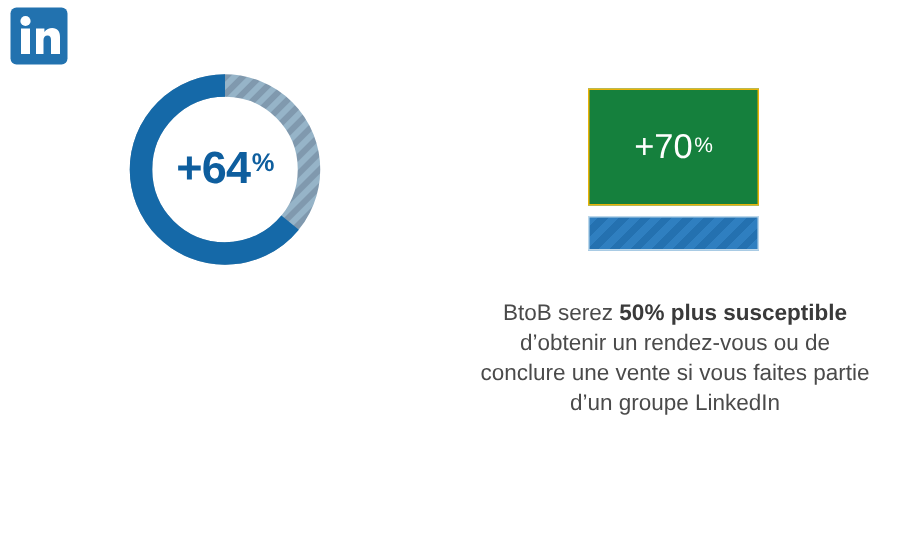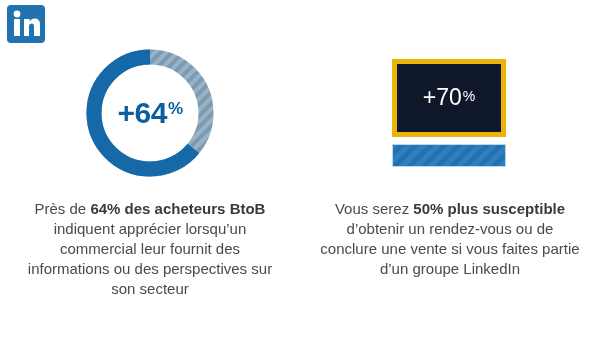--- a/index.html
+++ b/index.html
@@ -82,22 +82,22 @@
   }
 
   
   #bar-chart {
     position: relative;
     width: 116px;
   }
   #bar-primary {
     width: 114px;
     height: 78px;
-    background: #0f172a;
-    border: 5px solid #eab308;
+    background: #15803d;
+    border: 1px solid #eab308;
     box-sizing: border-box;
     display: flex;
     align-items: center;
     justify-content: center;
   }
   #bar-primary-label {
     color: #FFFFFF;
     font-size: 23px;
     line-height: 1;
     letter-spacing: 0px;
@@ -162,28 +162,27 @@
 
         <circle cx="66" cy="66" r="56" fill="none" stroke="#1569A8" stroke-width="15" stroke-dasharray="225.2 126.6" transform="rotate(-90 66 66) scale(1,-1) translate(0,-132)"></circle>
       </svg>
       <div id="donut-center-label">
         <span id="donut-value">+64</span>
           <span id="donut-unit">%</span>
       </div>
     </div>
   </div>
 
-  <p class="caption" id="caption-left"><span>Près de </span><b>64% des acheteurs BtoB</b><span> indiquent apprécier lorsqu’un commercial leur fournit des informations ou des perspectives sur son secteur</span></p>
 </section>
 
 <section class="panel" id="panel-right">
 
   <div class="figure-area">
     <div id="bar-chart">
       <div id="bar-primary">
         <span id="bar-primary-label"><span>+70</span><span id="bar-primary-unit">%</span></span>
       </div>
       <div id="bar-secondary"></div>
     </div>
   </div>
 
-  <p class="caption" id="caption-right"><span>Vous serez </span><b>50% plus susceptible</b><span> d’obtenir un rendez-vous ou de conclure une vente si vous faites partie d’un groupe LinkedIn</span></p>
+  <p class="caption" id="caption-right"><span>BtoB serez </span><b>50% plus susceptible</b><span> d’obtenir un rendez-vous ou de conclure une vente si vous faites partie d’un groupe LinkedIn</span></p>
 </section>
 
 </body></html>

